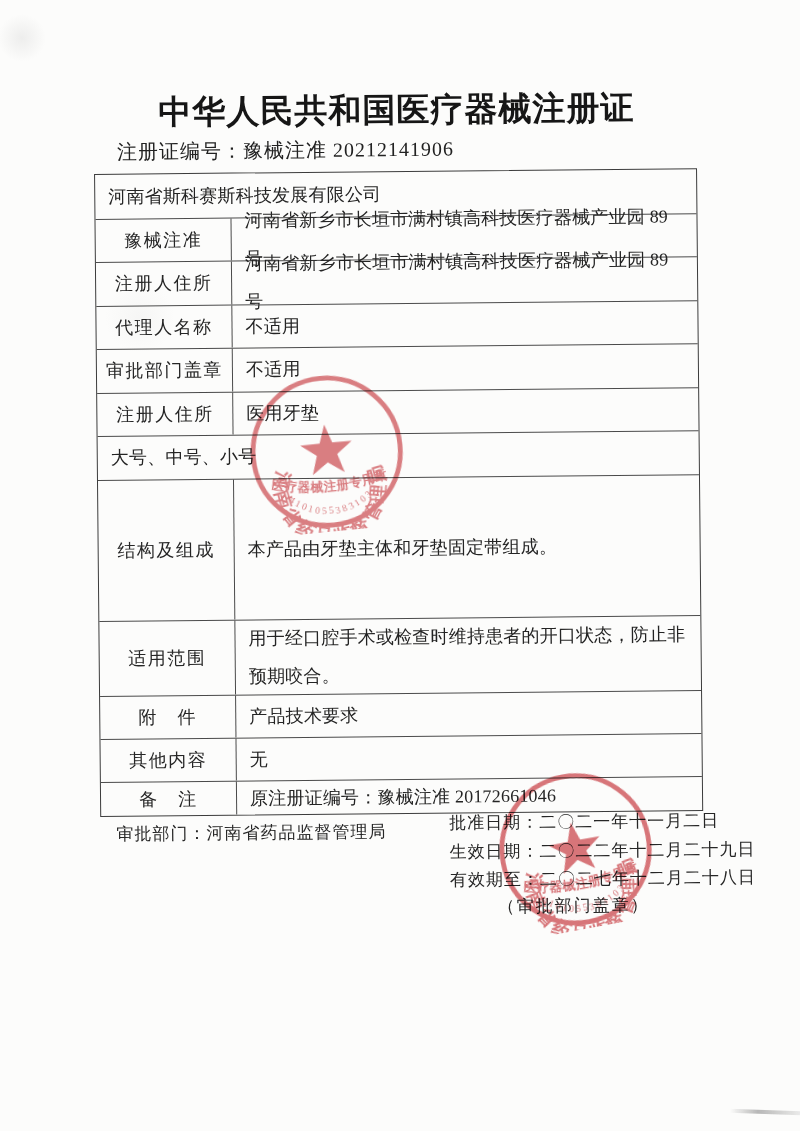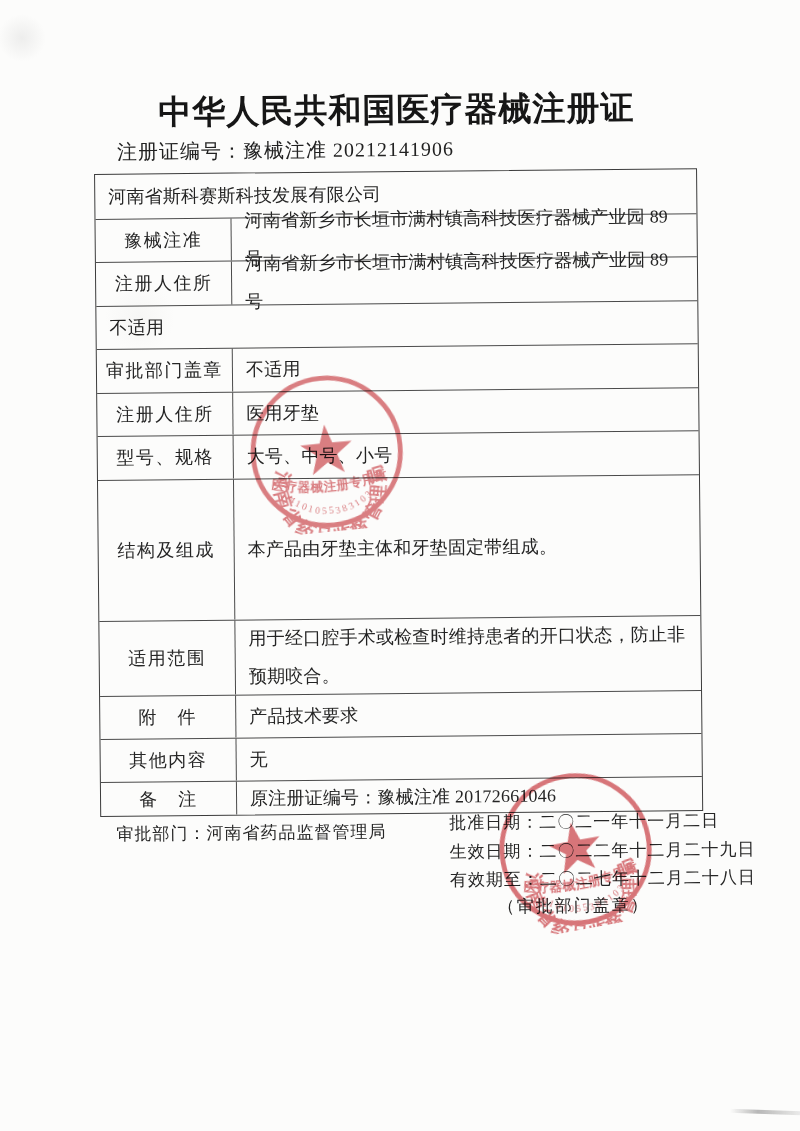--- a/index.html
+++ b/index.html
@@ -111,32 +111,32 @@
       </div>
       <div class="t-row r-std">
         <div class="cell-label">豫械注准</div>
         <div class="cell-value">河南省新乡市长垣市满村镇高科技医疗器械产业园 89 号</div>
       </div>
       <div class="t-row r-std">
         <div class="cell-label">注册人住所</div>
         <div class="cell-value">河南省新乡市长垣市满村镇高科技医疗器械产业园 89 号</div>
       </div>
       <div class="t-row r-std">
+        <div class="cell-label">代理人名称</div>
         <div class="cell-value">不适用</div>
       </div>
       <div class="t-row r-std">
         <div class="cell-label">审批部门盖章</div>
         <div class="cell-value">不适用</div>
       </div>
       <div class="t-row r-std">
         <div class="cell-label">注册人住所</div>
         <div class="cell-value">医用牙垫</div>
       </div>
       <div class="t-row r-std">
-        <div class="cell-label">型号、规格</div>
         <div class="cell-value">大号、中号、小号</div>
       </div>
       <div class="t-row r-tall">
         <div class="cell-label">结构及组成</div>
         <div class="cell-value">本产品由牙垫主体和牙垫固定带组成。</div>
       </div>
       <div class="t-row r-mid">
         <div class="cell-label">适用范围</div>
         <div class="cell-value">用于经口腔手术或检查时维持患者的开口状态，防止非预期咬合。</div>
       </div>

